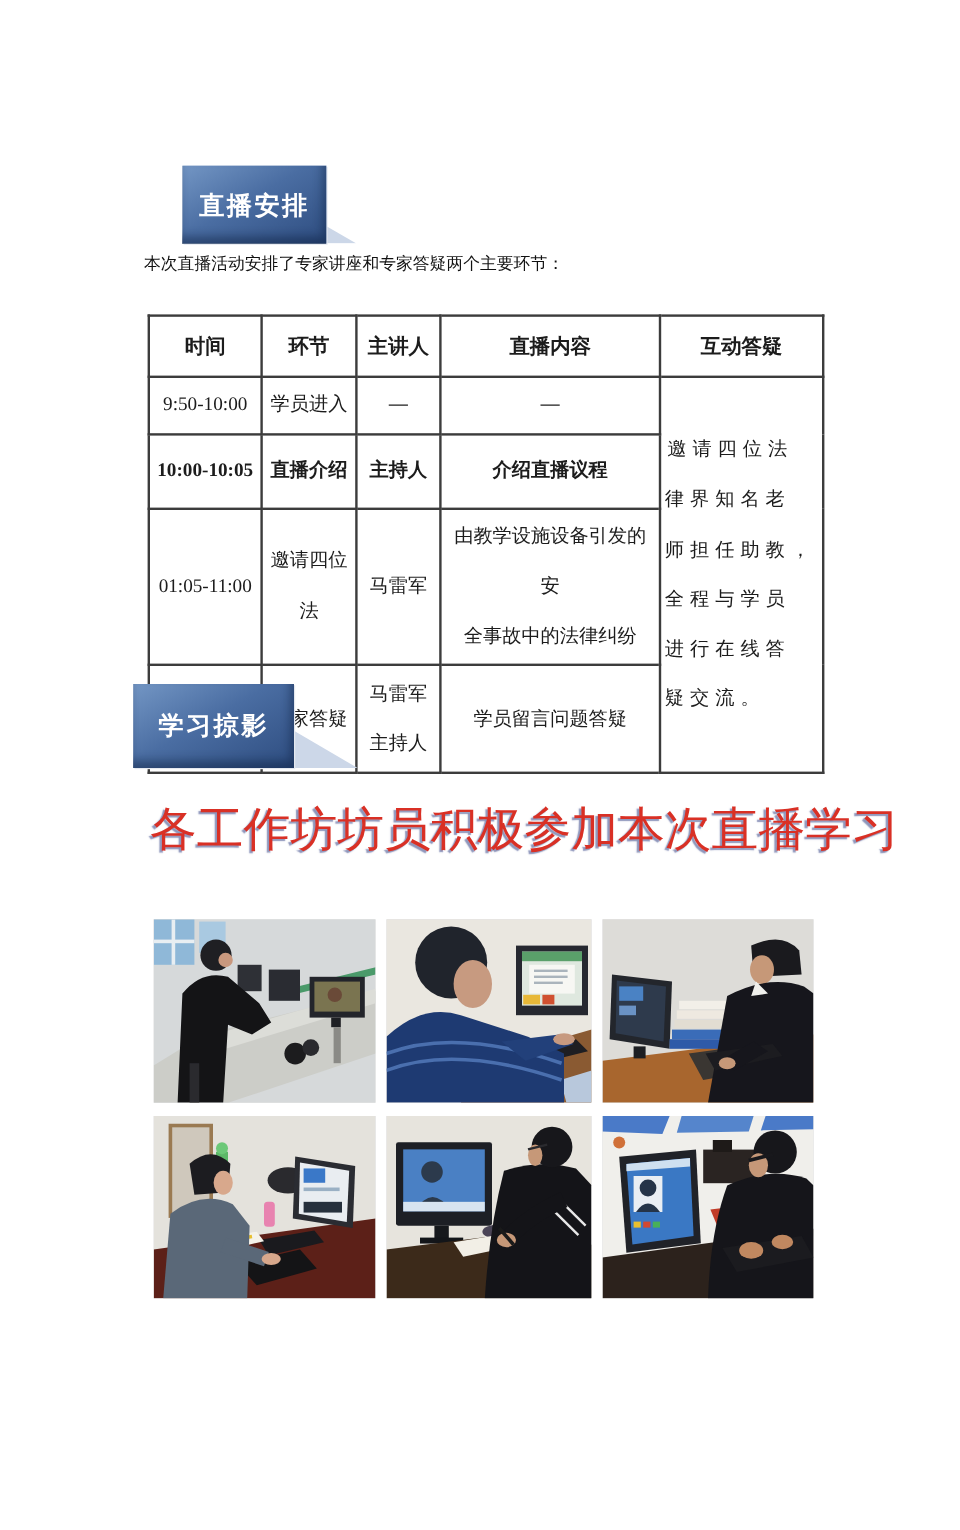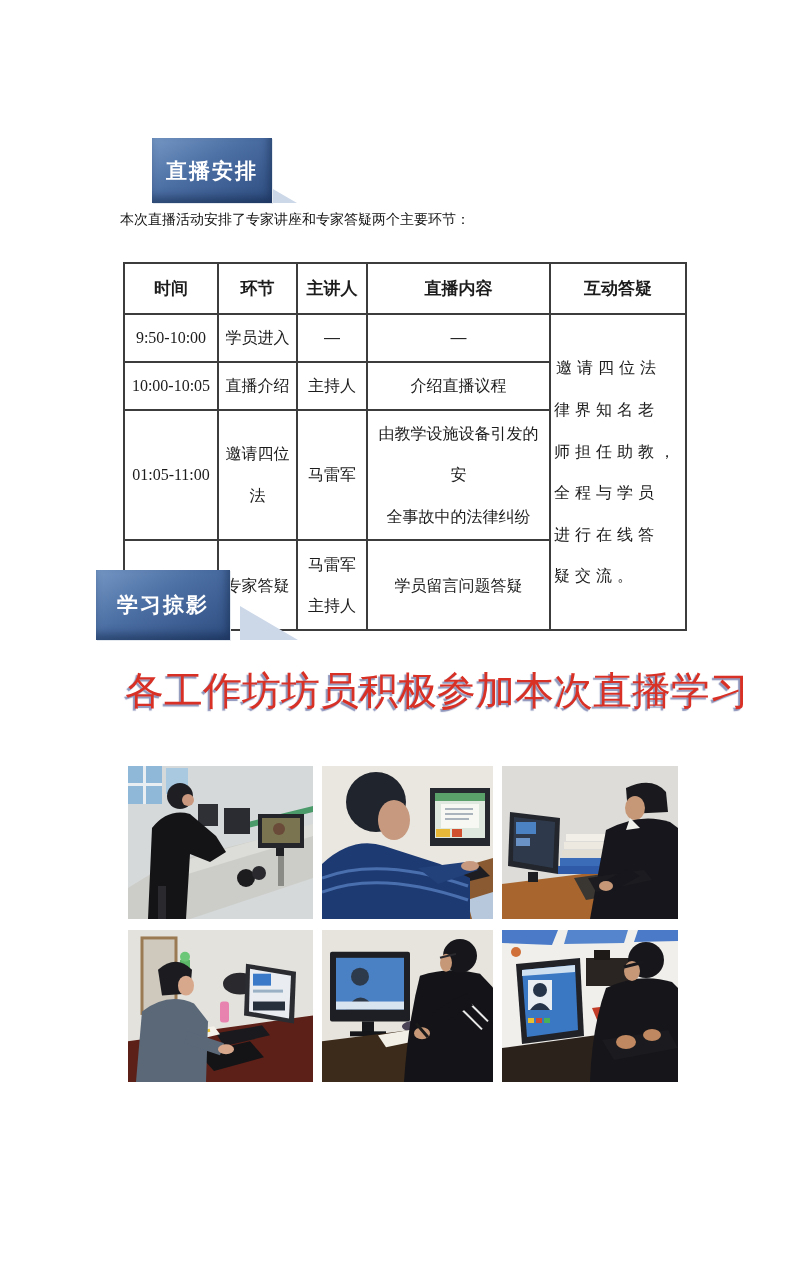--- a/index.html
+++ b/index.html
@@ -15,21 +15,21 @@
     background:linear-gradient(150deg,#7396c4 0%, #4a6da2 45%, #2e4d80 100%);
     box-shadow: inset -3px -6px 8px rgba(12,28,60,.45), 1px 1px 0 #e4e8ef;
     color:#fff; font-weight:bold; font-size:21px; letter-spacing:2px; z-index:3;
   }
   .badge-flap {
     position:absolute; background:#ccd7e8;
     clip-path:polygon(0 0, 100% 100%, 0 100%); z-index:2;
   }
   #badge-schedule { left:123px; top:138px; width:120px; height:65px;margin-left:29px; }
   #flap-schedule  { left:240px; top:170px; width:57px; height:33px; }
-  #badge-snapshots{ left:96px; top:570px; width:134px; height:70px; }
+  #badge-snapshots{ left:111px; top:570px; width:134px; height:70px; }
   #flap-snapshots { left:240px; top:606px; width:58px; height:34px; }
 
   
   .intro {
     position:absolute; left:120px; top:211px; width:560px;
     font-family:"Liberation Serif", serif; font-size:14px; color:#111;
   }
 
   
   table.sched {
@@ -41,21 +41,21 @@
   table.sched col.c1 { width:79px; }
   table.sched col.c2 { width:70px; }
   table.sched col.c3 { width:183px; }
   table.sched col.c4 { width:136px; }
   table.sched td {
     border:2px solid #3c3c3c; vertical-align:middle; padding:2px 3px;
     line-height:2.6; background:#fff;
   }
   table.sched tr.hdr td { font-weight:bold; font-size:17px; height:51px; line-height:1.4; }
   table.sched tr.r1 td { height:43px; }
-  table.sched tr.r2 td { height:48px; }
+  table.sched tr.r2 td { height:62px;font-weight:bold; }
   table.sched tr.r3 td { height:92px; }
   table.sched tr.r4 td { height:90px; }
   table.sched td.time { font-family:"Liberation Serif", serif; font-size:16px; letter-spacing:0; }
   .multiline { white-space:pre-line; }
   td.qa {
     letter-spacing:5px; line-height:45px; padding:0 4px;
     text-align:left; text-indent:2px;
   }
 
   

